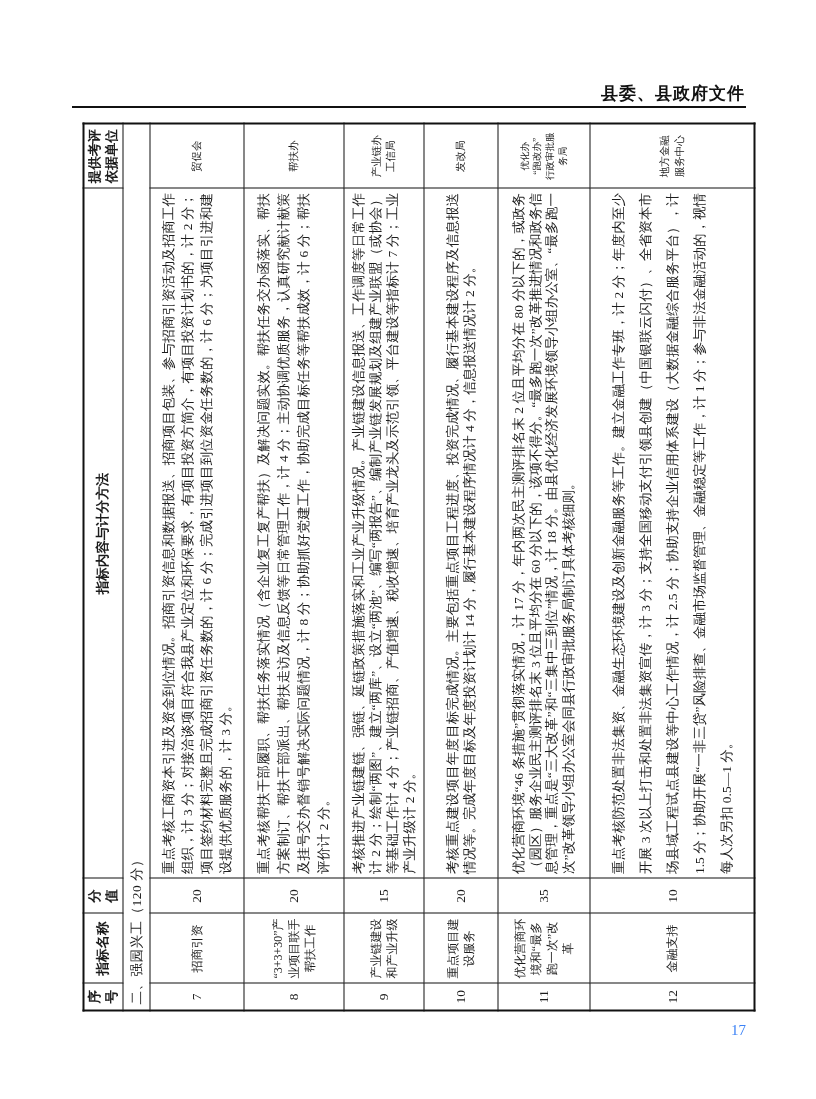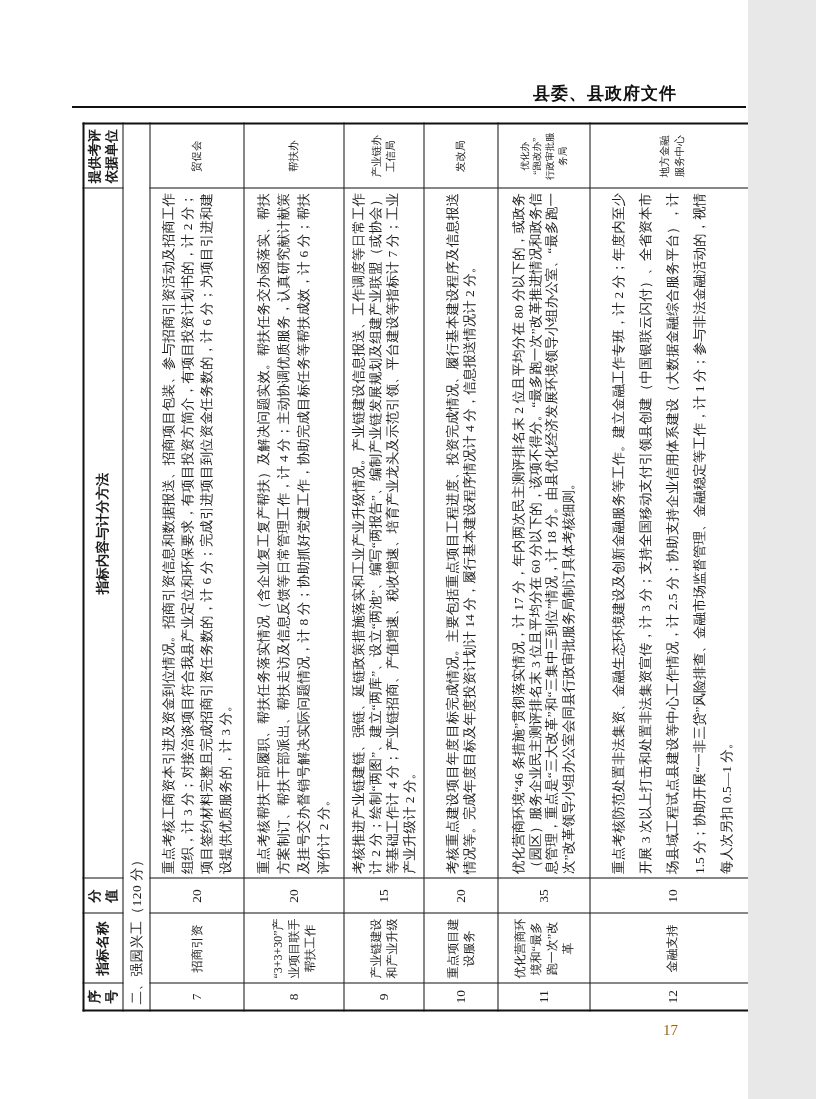--- a/index.html
+++ b/index.html
@@ -1,38 +1,38 @@
 <!DOCTYPE html>
 <html><head>
 <meta charset="utf-8">
 <style>
   html,body{margin:0;padding:0;background:#e8e8e8;}
   .page{
     position:relative;
-    width:748px;height:1099px;
+    width:816px;height:1099px;
     background:#ffffff;
     overflow:hidden;
     font-family:"Liberation Serif", serif;
     color:#1c1c1c;
   }
   
   .doc-header{
     position:absolute; top:82px; right:71px;
     font-family:"Liberation Sans", sans-serif;
     font-weight:bold; font-size:17px; letter-spacing:1px;
     color:#111;
   }
   .header-rule{
     position:absolute; top:106px; left:72px; width:674px; height:0;
     border-top:2px solid #111;
   }
   
   .page-number{
     position:absolute; top:1022px; right:70px;
-    font-size:15px; color:#a16207;
+    font-size:15px; color:#3b82f6;
   }
   
   .table-rot{
     position:absolute; left:-31px; top:238px;
     width:887px; height:660px;
     transform:rotate(-90deg);
     transform-origin:50% 50%;
   }
   table.assess{
     width:887px; height:660px;

